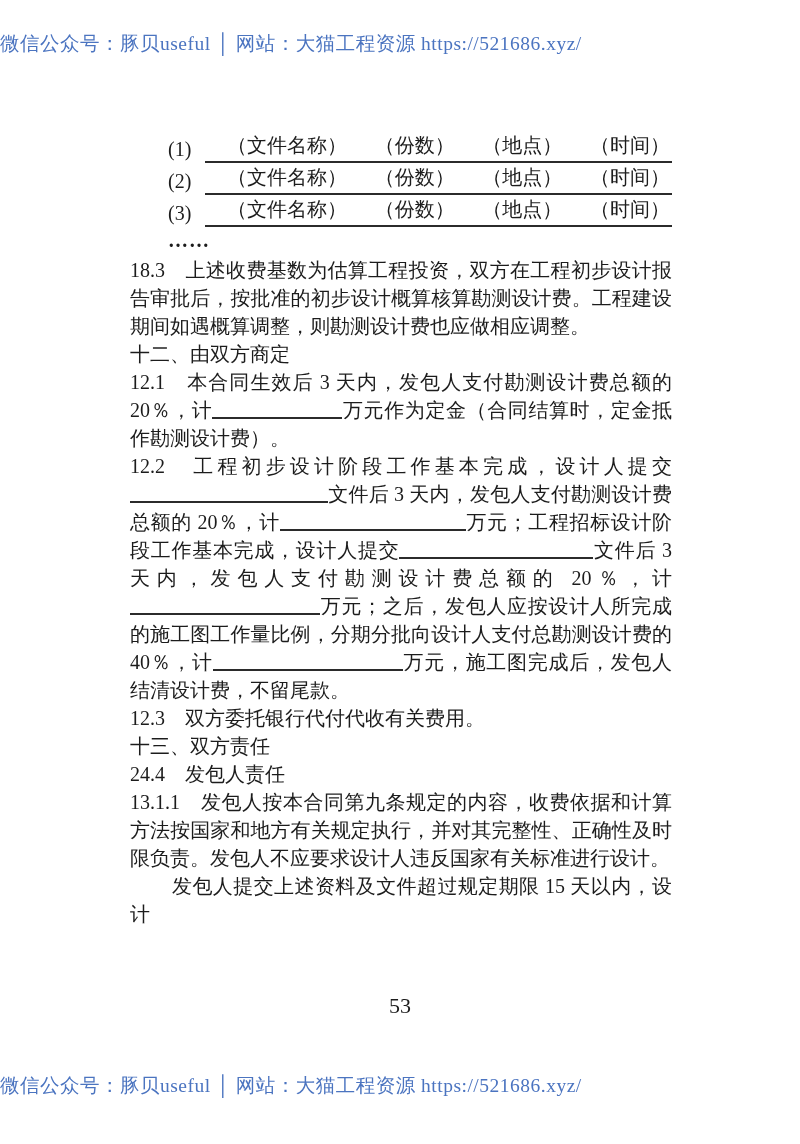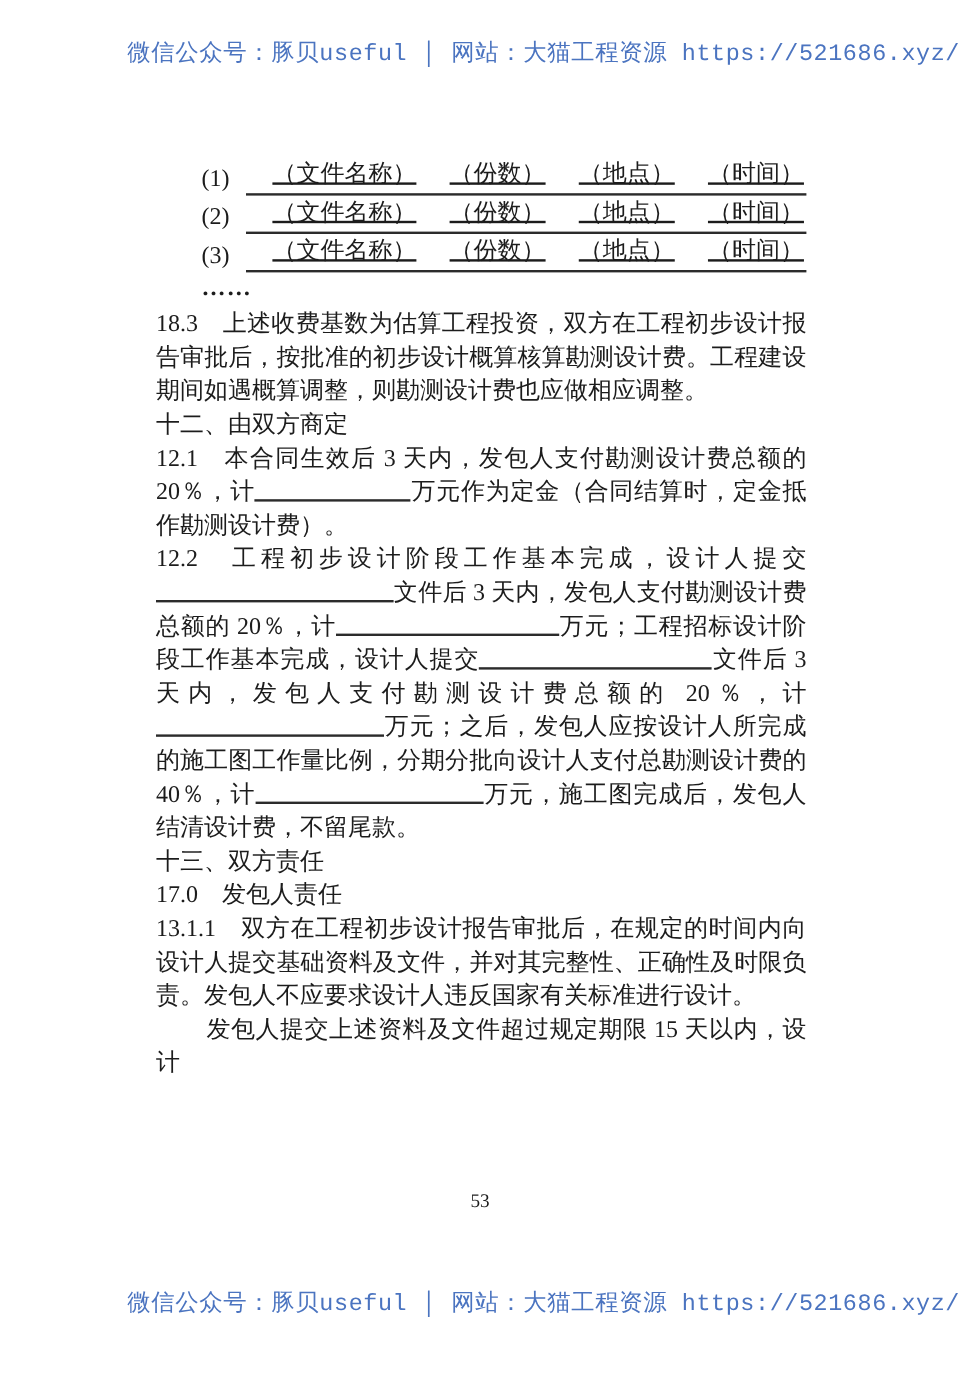--- a/index.html
+++ b/index.html
@@ -9,26 +9,25 @@
     position: relative;
     background: #ffffff;
     font-family: "Liberation Serif", "DejaVu Serif", serif;
     color: #1c1c1c;
     overflow: hidden;
   }
   .banner {
     position: absolute;
     left: 0;
     width: 100%;
-    text-align: right;
+    text-align: left;
     font-size: 19.5px;
     letter-spacing: 0.5px;
     color: #4b74c0;
     white-space: nowrap;
-    font-family: Liberation Mono, monospace;
   }
   .banner.top { top: 30px; }
   .banner.bottom { top: 1072px; }
 
   .doc {
     position: absolute;
     top: 131px;
     left: 130px;
     width: 542px;
     font-size: 20px;
@@ -44,21 +43,21 @@
     padding-left: 38px;
     flex: 0 0 auto;
   }
   .row-line {
     flex: 1 1 auto;
     display: flex;
     justify-content: space-between;
     border-bottom: 2px solid #2b2b2b;
     padding: 0 2px 2px 22px;
   }
-  .row-field { white-space: nowrap; text-decoration: underline; }
+  .row-field { white-space: nowrap; }
   .dots-line {
     padding-left: 38px;
     font-weight: bold;
     letter-spacing: 1px;
     height: 29px;
     line-height: 26px;
   }
   .heading, .para {
     text-align: justify;
   }
@@ -68,21 +67,21 @@
     height: 0.95em;
     border-bottom: 2px solid #2b2b2b;
     transform: translateY(2px);
   }
   .page-number {
     position: absolute;
     top: 993px;
     left: 0;
     width: 100%;
     text-align: center;
-    font-size: 16px;
+    font-size: 22px;
     color: #1c1c1c;
   }
 </style>
 </head>
 <body>
 
 <div class="banner top">微信公众号：豚贝useful │ 网站：大猫工程资源 https://521686.xyz/</div>
 
 <div class="doc">
     <div class="doc-row">
@@ -110,21 +109,22 @@
         <span class="row-field">（份数）</span>
         <span class="row-field">（地点）</span>
         <span class="row-field">（时间）</span>
       </span>
     </div>
     <div class="dots-line">……</div>
     <div class="para">18.3　上述收费基数为估算工程投资，双方在工程初步设计报告审批后，按批准的初步设计概算核算勘测设计费。工程建设期间如遇概算调整，则勘测设计费也应做相应调整。</div>
     <div class="heading">十二、由双方商定</div>
     <div class="para">12.1　本合同生效后 3 天内，发包人支付勘测设计费总额的 20％，计<span class="blank" style="width: 130px;"></span>万元作为定金（合同结算时，定金抵作勘测设计费）。</div>
     <div class="para">12.2　工程初步设计阶段工作基本完成，设计人提交<span class="blank" style="width: 198px;"></span>文件后 3 天内，发包人支付勘测设计费总额的 20％，计<span class="blank" style="width: 186px;"></span>万元；工程招标设计阶段工作基本完成，设计人提交<span class="blank" style="width: 194px;"></span>文件后 3 天内，发包人支付勘测设计费总额的 20％，计<span class="blank" style="width: 190px;"></span>万元；之后，发包人应按设计人所完成的施工图工作量比例，分期分批向设计人支付总勘测设计费的 40％，计<span class="blank" style="width: 190px;"></span>万元，施工图完成后，发包人结清设计费，不留尾款。</div>
+    <div class="para">12.3　双方委托银行代付代收有关费用。</div>
     <div class="heading">十三、双方责任</div>
-    <div class="heading">17.0　发包人责任</div>
-    <div class="para">13.1.1　双方在工程初步设计报告审批后，在规定的时间内向设计人提交基础资料及文件，并对其完整性、正确性及时限负责。发包人不应要求设计人违反国家有关标准进行设计。</div>
+    <div class="heading">24.4　发包人责任</div>
+    <div class="para">13.1.1　发包人按本合同第九条规定的内容，收费依据和计算方法按国家和地方有关规定执行，并对其完整性、正确性及时限负责。发包人不应要求设计人违反国家有关标准进行设计。</div>
     <div class="para indent">发包人提交上述资料及文件超过规定期限 15 天以内，设计</div>
   </div>
 
 <div class="page-number">53</div>
 
 <div class="banner bottom">微信公众号：豚贝useful │ 网站：大猫工程资源 https://521686.xyz/</div>
 
 </body></html>

